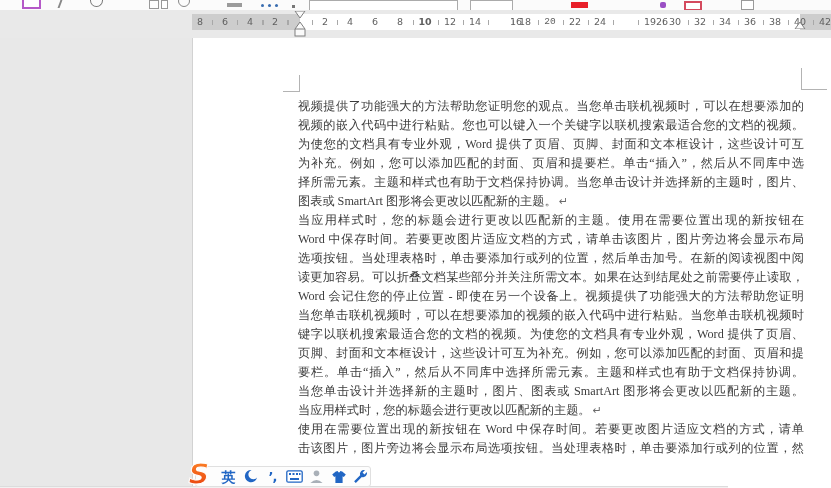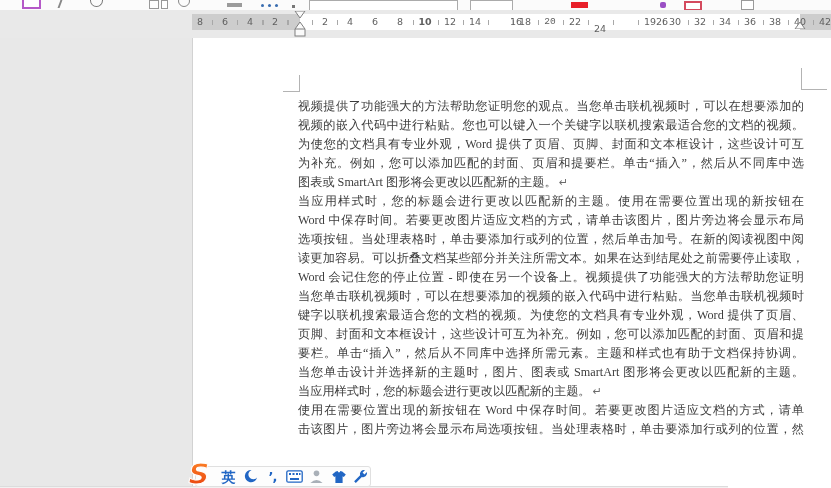--- a/index.html
+++ b/index.html
@@ -85,21 +85,21 @@
   <span class="ruler-num" style="left:350px;">4</span>
   <span class="ruler-num" style="left:375px;">6</span>
   <span class="ruler-num" style="left:400px;">8</span>
   <span class="ruler-num" style="left:425px;font-weight:bold;">10</span>
   <span class="ruler-num" style="left:450px;">12</span>
   <span class="ruler-num" style="left:475px;">14</span>
   <span class="ruler-num" style="left:500px;margin-left:16px;">16</span>
   <span class="ruler-num" style="left:525px;">18</span>
   <span class="ruler-num" style="left:550px;font-family:Liberation Mono, monospace;">20</span>
   <span class="ruler-num" style="left:575px;">22</span>
-  <span class="ruler-num" style="left:600px;margin-top:7px;">24</span>
+  <span class="ruler-num" style="left:600px;">24</span>
   <span class="ruler-num" style="left:662px;">26</span>
   <span class="ruler-num" style="left:650px;">19</span>
   <span class="ruler-num" style="left:675px;">30</span>
   <span class="ruler-num" style="left:700px;">32</span>
   <span class="ruler-num" style="left:725px;">34</span>
   <span class="ruler-num" style="left:750px;">36</span>
   <span class="ruler-num" style="left:775px;">38</span>
   <span class="ruler-num" style="left:800px;">40</span>
   <span class="ruler-num" style="left:825px;">42</span>
 
@@ -123,20 +123,21 @@
 <div class="cropline" style="left:299px;top:75px;width:1px;height:17px;"></div>
 <div class="cropline" style="left:283px;top:91px;width:17px;height:1px;"></div>
 <div class="cropline" style="left:801px;top:68px;width:1px;height:22px;"></div>
 <div class="cropline" style="left:801px;top:89px;width:26px;height:1px;"></div>
 
 <div class="abs" id="doc-text">
   <div class="doc-line"><span>视频提供了功能强大的方法帮助您证明您的观点。当您单击联机视频时，可以在想要添加的</span></div>
   <div class="doc-line"><span>视频的嵌入代码中进行粘贴。您也可以键入一个关键字以联机搜索最适合您的文档的视频。</span></div>
   <div class="doc-line"><span>为使您的文档具有专业外观，Word 提供了页眉、页脚、封面和文本框设计，这些设计可互</span></div>
   <div class="doc-line"><span>为补充。例如，您可以添加匹配的封面、页眉和提要栏。单击“插入”，然后从不同库中选</span></div>
+  <div class="doc-line"><span>择所需元素。主题和样式也有助于文档保持协调。当您单击设计并选择新的主题时，图片、</span></div>
   <div class="doc-line para-end"><span>图表或 SmartArt 图形将会更改以匹配新的主题。</span><span class="pilcrow">↵</span></div>
   <div class="doc-line"><span>当应用样式时，您的标题会进行更改以匹配新的主题。使用在需要位置出现的新按钮在</span></div>
   <div class="doc-line"><span>Word 中保存时间。若要更改图片适应文档的方式，请单击该图片，图片旁边将会显示布局</span></div>
   <div class="doc-line"><span>选项按钮。当处理表格时，单击要添加行或列的位置，然后单击加号。在新的阅读视图中阅</span></div>
   <div class="doc-line"><span>读更加容易。可以折叠文档某些部分并关注所需文本。如果在达到结尾处之前需要停止读取，</span></div>
   <div class="doc-line"><span>Word 会记住您的停止位置 - 即使在另一个设备上。视频提供了功能强大的方法帮助您证明</span></div>
   <div class="doc-line"><span>当您单击联机视频时，可以在想要添加的视频的嵌入代码中进行粘贴。当您单击联机视频时</span></div>
   <div class="doc-line"><span>键字以联机搜索最适合您的文档的视频。为使您的文档具有专业外观，Word 提供了页眉、</span></div>
   <div class="doc-line"><span>页脚、封面和文本框设计，这些设计可互为补充。例如，您可以添加匹配的封面、页眉和提</span></div>
   <div class="doc-line"><span>要栏。单击“插入”，然后从不同库中选择所需元素。主题和样式也有助于文档保持协调。</span></div>

